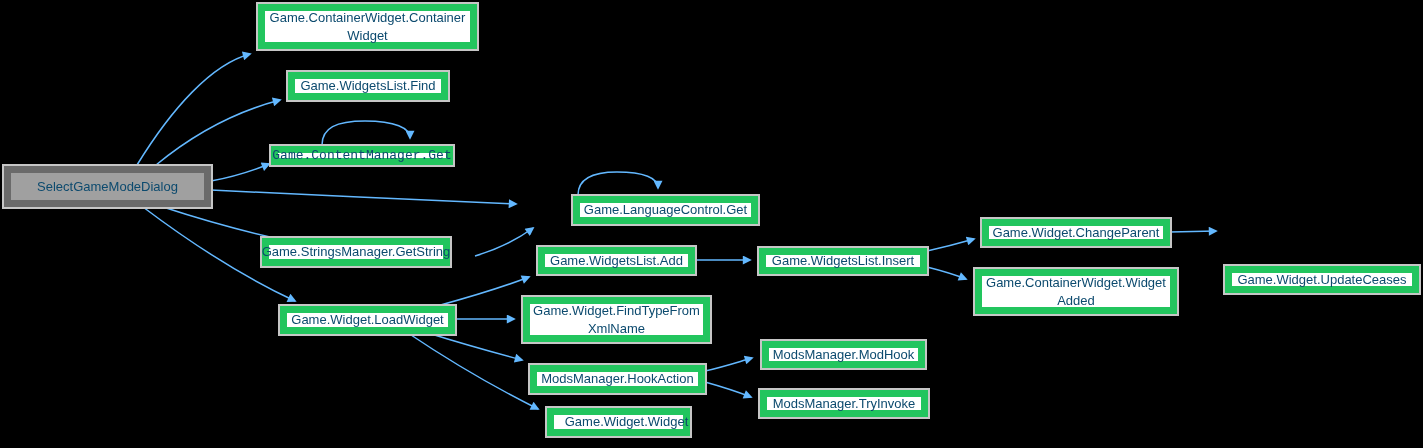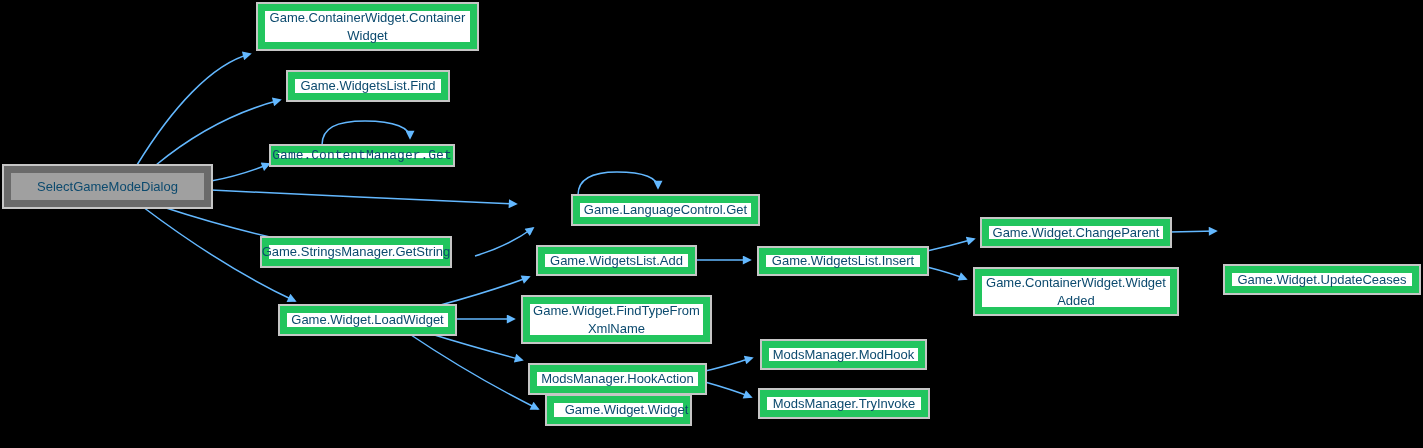--- a/index.html
+++ b/index.html
@@ -92,21 +92,21 @@
       <div class="node" style="left: 538px; top: 247px; width: 157px; height: 27px;">
         <div>Game.WidgetsList.Add</div>
       </div>
       <div class="node" style="left: 523px; top: 297px; width: 187px; height: 45px;">
         <div>Game.Widget.FindTypeFrom</div>
         <div>XmlName</div>
       </div>
       <div class="node" style="left: 530px; top: 365px; width: 175px; height: 28px;">
         <div>ModsManager.HookAction</div>
       </div>
-      <div class="node" style="left: 547px; top: 396px; width: 143px; height: 28px; padding-left: 16px;">
+      <div class="node" style="left: 547px; top: 408px; width: 143px; height: 28px; padding-left: 16px;">
         <div>Game.Widget.Widget</div>
       </div>
       <div class="node" style="left: 759px; top: 248px; width: 168px; height: 26px;">
         <div>Game.WidgetsList.Insert</div>
       </div>
       <div class="node" style="left: 762px; top: 341px; width: 163px; height: 27px; text-align: right;">
         <div>ModsManager.ModHook</div>
       </div>
       <div class="node" style="left: 760px; top: 390px; width: 168px; height: 27px;">
         <div>ModsManager.TryInvoke</div>

